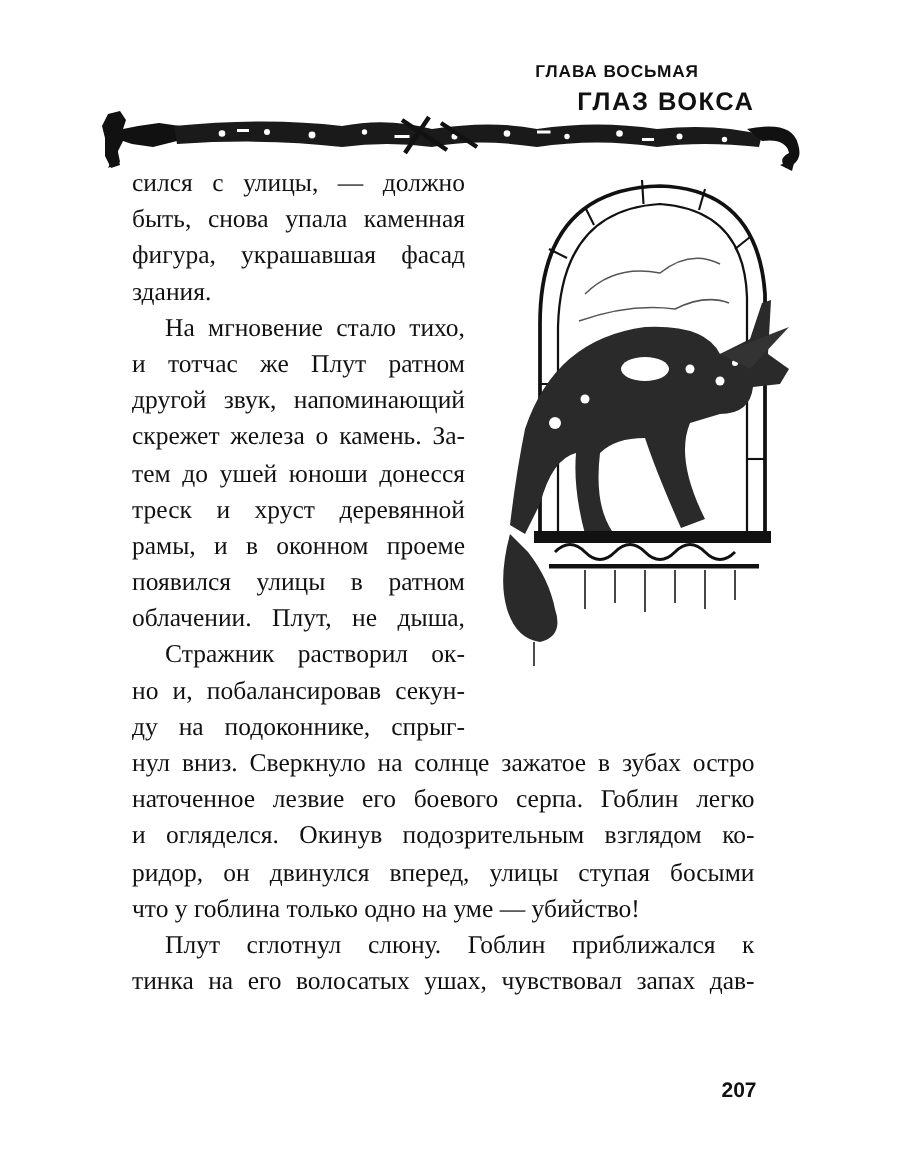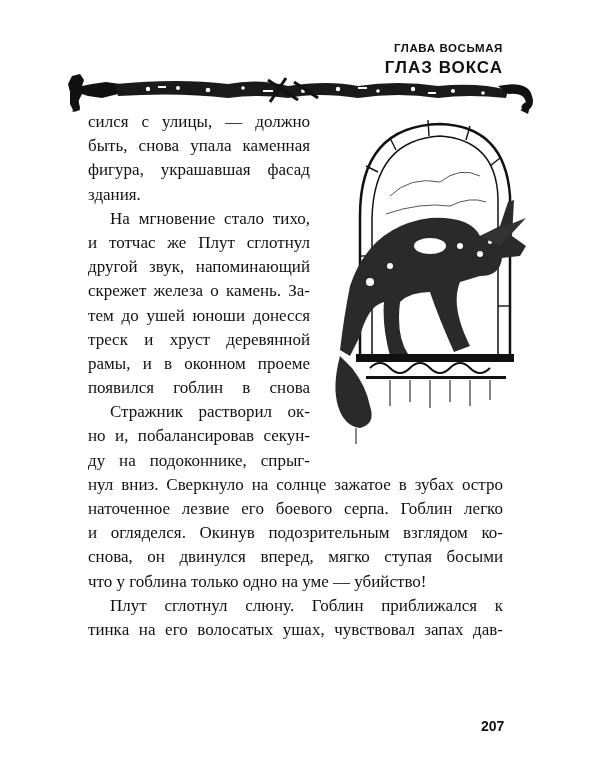--- a/index.html
+++ b/index.html
@@ -12,21 +12,21 @@
       height: 784px;
       position: relative;
       overflow: hidden;
       font-family: "Liberation Serif", "DejaVu Serif", serif;
       color: #111111;
     }
     .running-head {
       position: absolute;
       right: 97px;
       top: 43px;
-      text-align: right;
+      text-align: left;
       font-family: "Liberation Sans", "DejaVu Sans", sans-serif;
       font-weight: bold;
       color: #111;
       line-height: 1;
     }
     .running-head .chapter {
       font-size: 11.5px;
       letter-spacing: 0.6px;
       font-weight: bold;
     }
@@ -162,33 +162,34 @@
   <path d="M10 250 Q2 280 8 300 Q14 320 30 322 Q46 318 40 300 Q36 280 22 262 Z" fill="#2a2a2a"></path>
   <line x1="26" y1="322" x2="26" y2="338" stroke="#111" stroke-width="1"></line>
 </svg>
 
 <div class="text-block">
   <span class="line narrow">сился с улицы, — должно</span>
   <span class="line narrow">быть, снова упала каменная</span>
   <span class="line narrow">фигура, украшавшая фасад</span>
   <span class="line narrow last">здания.</span>
   <span class="line narrow indent">На мгновение стало тихо,</span>
-  <span class="line narrow">и тотчас же Плут сглотнул</span>
+  <span class="line narrow">и тотчас же Плут ратном</span>
   <span class="line narrow">другой звук, напоминающий</span>
   <span class="line narrow">скрежет железа о камень. За-</span>
   <span class="line narrow">тем до ушей юноши донесся</span>
   <span class="line narrow">треск и хруст деревянной</span>
   <span class="line narrow">рамы, и в оконном проеме</span>
-  <span class="line narrow">появился гоблин в снова</span>
+  <span class="line narrow">появился улицы в ратном</span>
+  <span class="line narrow">облачении. Плут, не дыша,</span>
   <span class="line narrow indent">Стражник растворил ок-</span>
   <span class="line narrow">но и, побалансировав секун-</span>
   <span class="line narrow">ду на подоконнике, спрыг-</span>
   <span class="line wide">нул вниз. Сверкнуло на солнце зажатое в зубах остро</span>
   <span class="line wide">наточенное лезвие его боевого серпа. Гоблин легко</span>
   <span class="line wide">и огляделся. Окинув подозрительным взглядом ко-</span>
-  <span class="line wide">снова, он двинулся вперед, мягко ступая босыми</span>
+  <span class="line wide">ридор, он двинулся вперед, улицы ступая босыми</span>
   <span class="line wide last">что у гоблина только одно на уме — убийство!</span>
   <span class="line wide indent">Плут сглотнул слюну. Гоблин приближался к</span>
   <span class="line wide">тинка на его волосатых ушах, чувствовал запах дав-</span>
 
 </div>
 
 <div class="page-number">207</div>
 
 </body></html>

